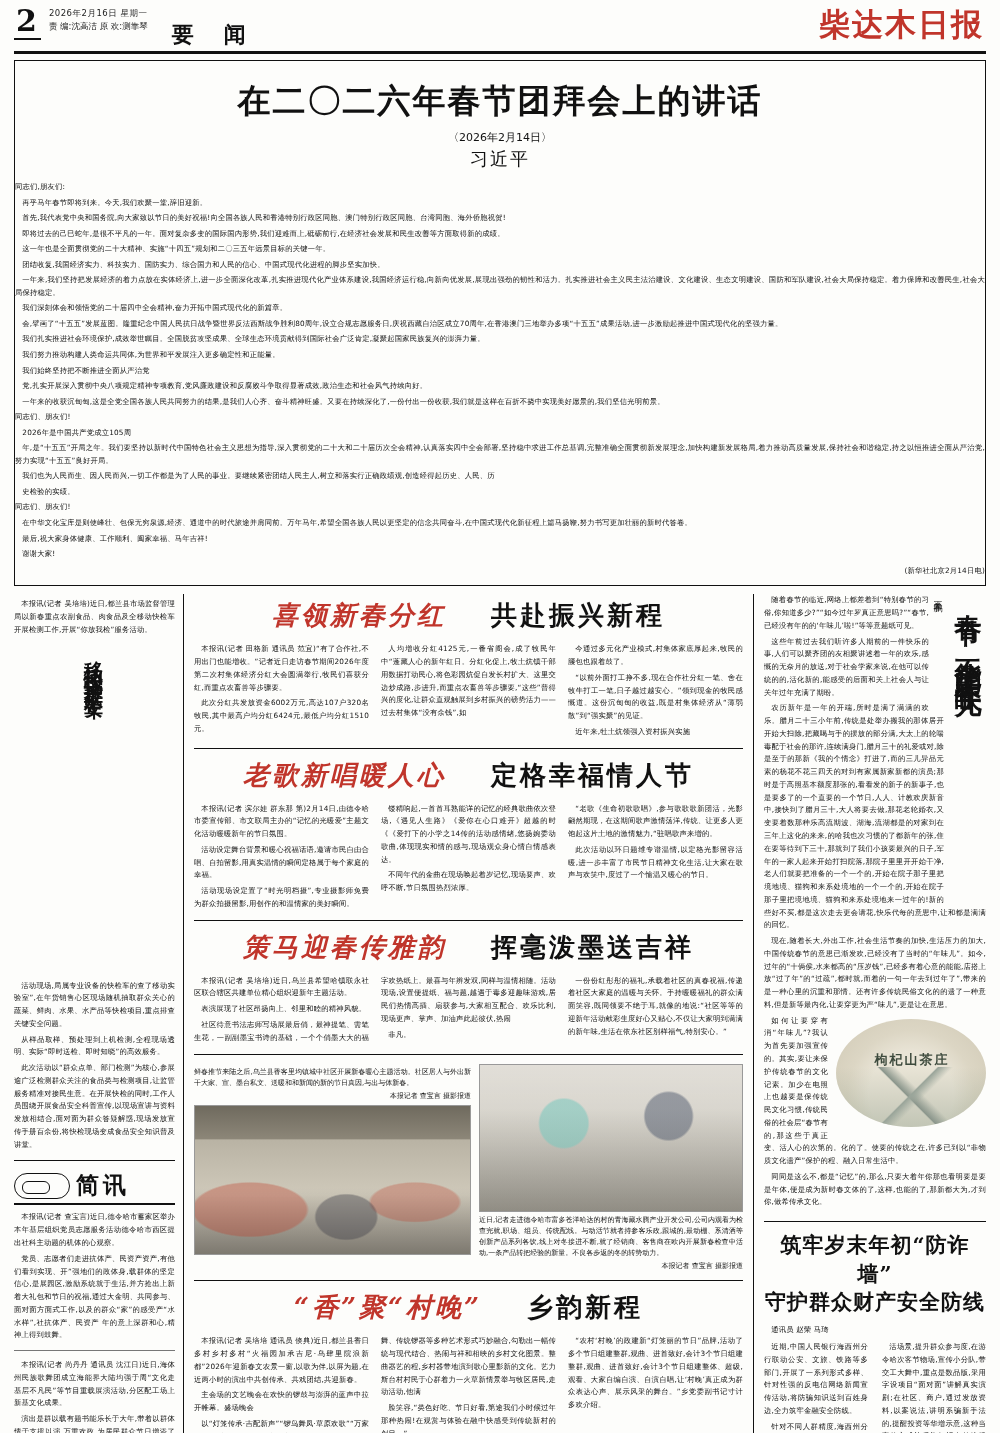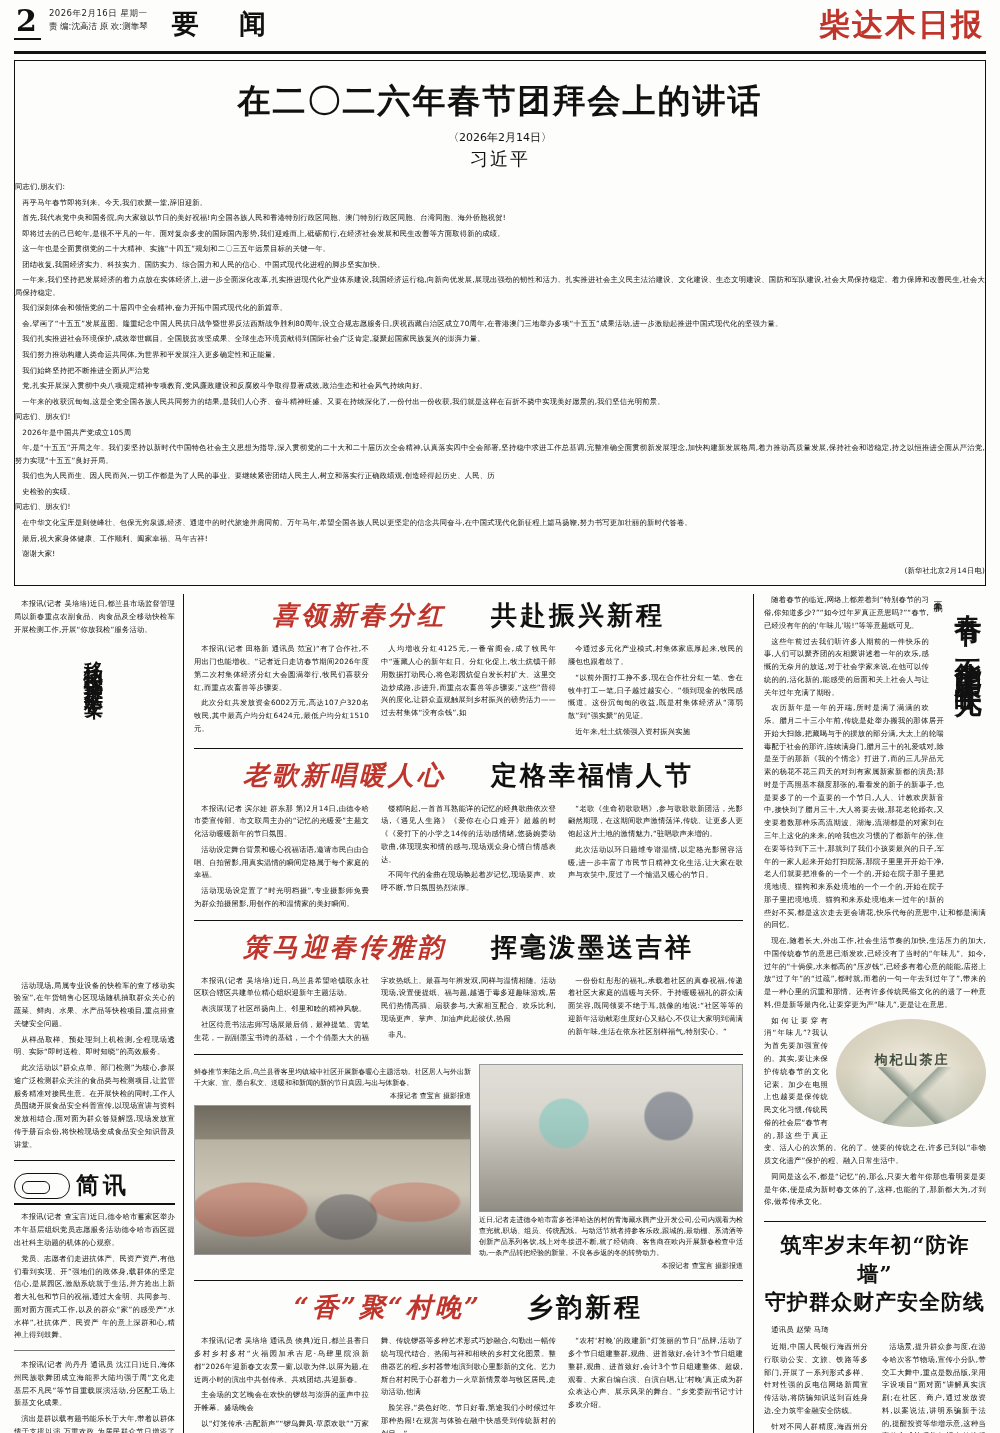--- a/index.html
+++ b/index.html
@@ -18,23 +18,23 @@
   .masthead { display:flex; align-items:flex-start; height:50px; padding-top:4px; }
   .pageno {
     font-family:"DejaVu Serif","Liberation Serif",serif;
     font-size:30px; font-weight:bold; line-height:1;
     padding:2px 8px 2px 2px; position:relative;
   }
   .pageno:after{ content:""; position:absolute; left:0; right:4px; bottom:-2px; height:2px; background:#111;}
   .mh-date { font-size:8.5px; line-height:1.5; padding:3px 10px 0 4px; color:#222; }
   .mh-date div:first-child{ letter-spacing:0.5px;}
   .mh-section {
-    font-family:Liberation Mono, monospace;
-    font-size:27px; font-weight:bold; letter-spacing:12px;
-    padding-left:14px; padding-top:2px;
+    font-family:Liberation Sans, sans-serif;
+    font-size:22px; font-weight:bold; letter-spacing:12px;
+    padding-left:14px; padding-top:2px;margin-top:14px;
   }
   .mh-right { margin-left:auto; text-align:center; padding-right:2px; }
   .logo {
     font-family:"DejaVu Serif","Liberation Serif",serif;
     font-size:31px; font-weight:bold; letter-spacing:2px;
     color:#c0352b;
   }
   .mh-rule { height:3px; background:#111; margin:1px 0 0 0; }
 
   

